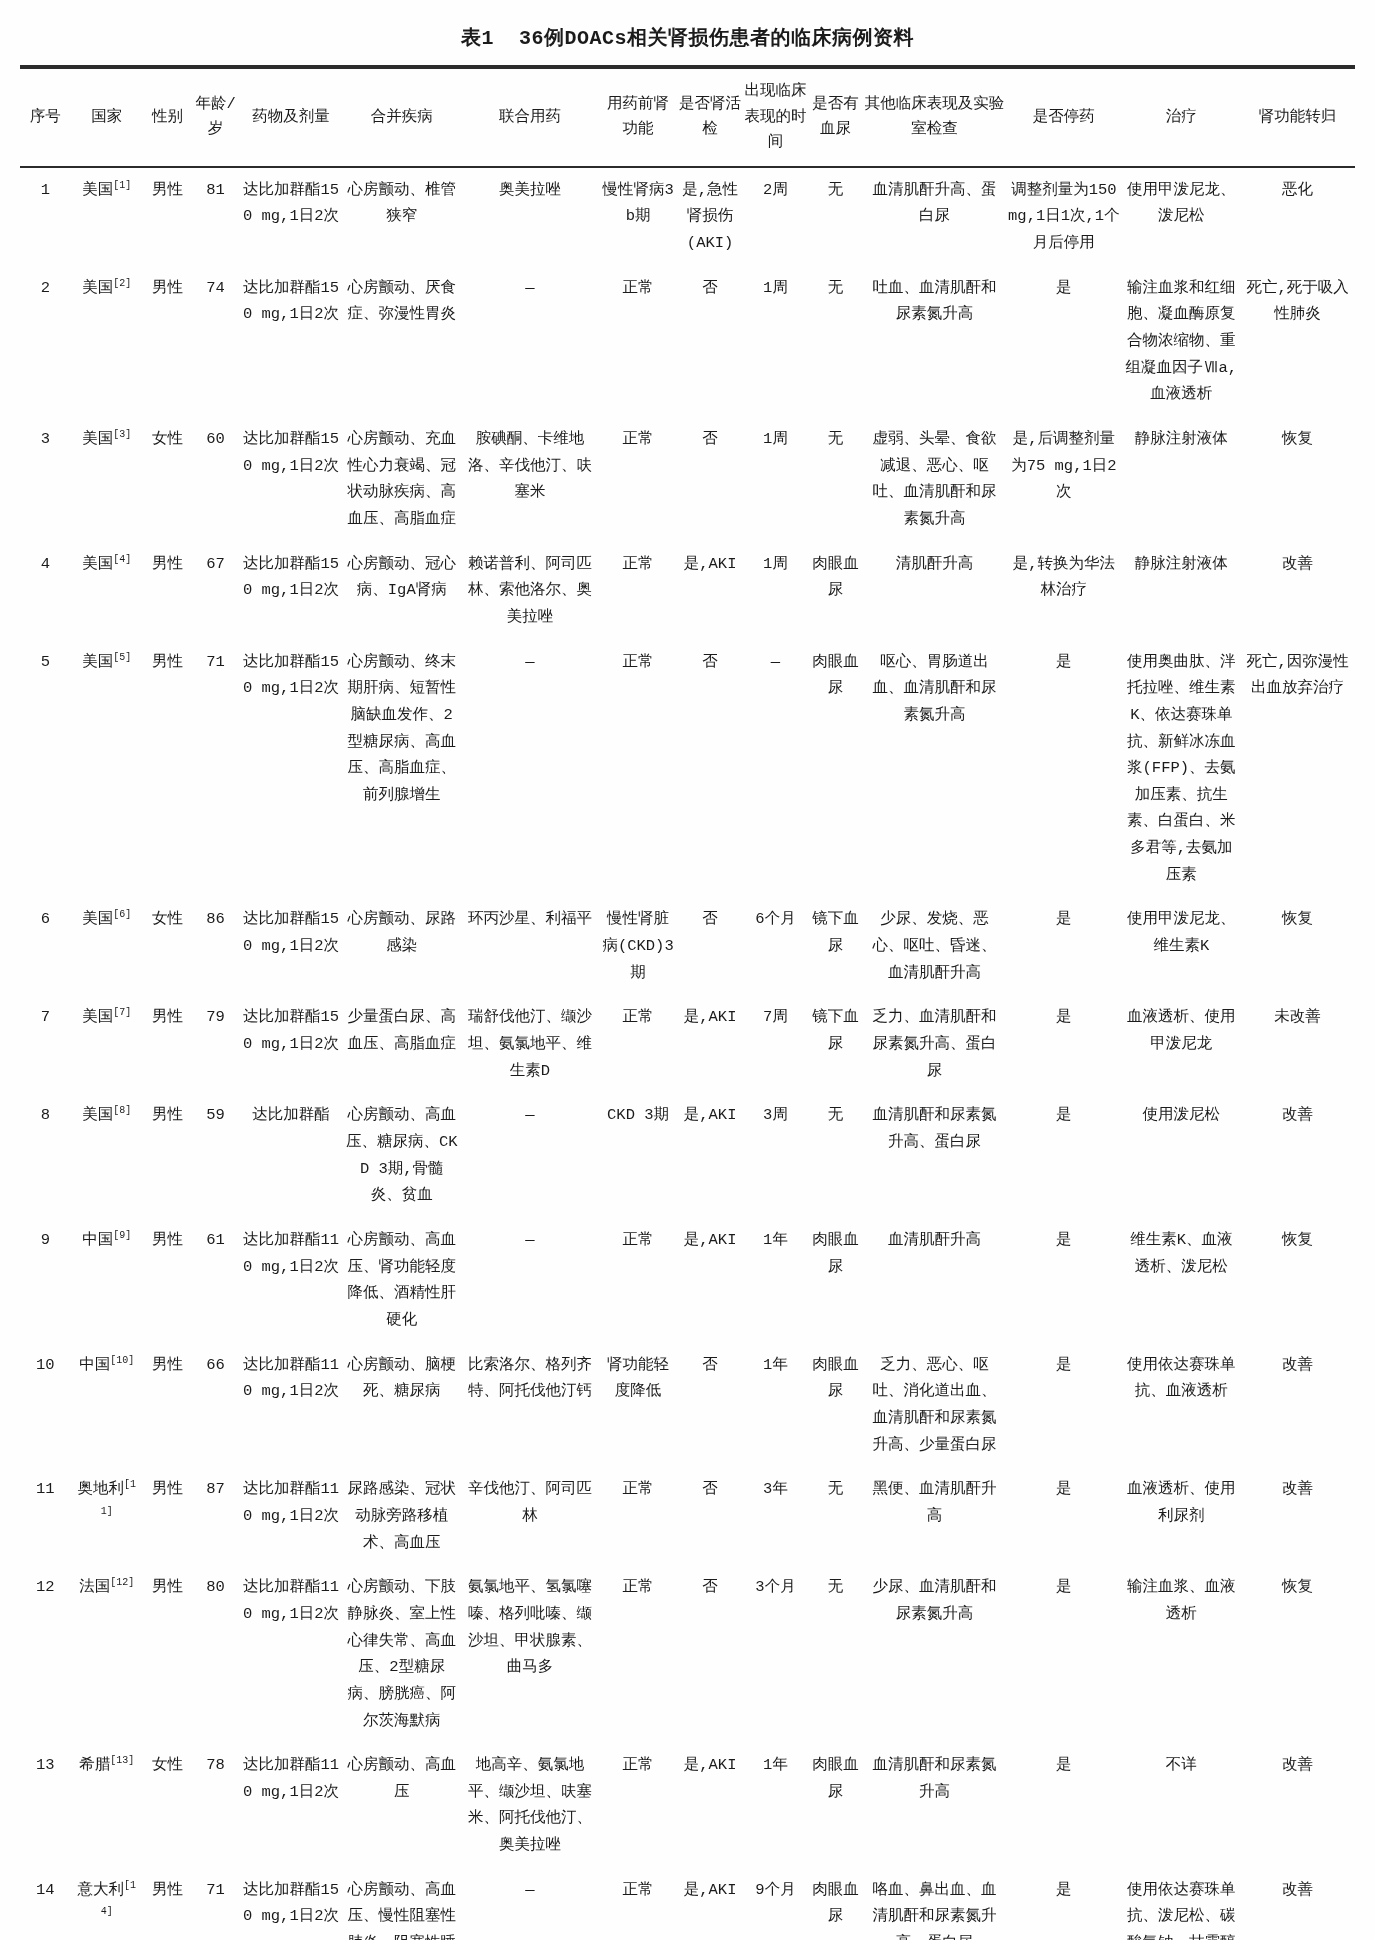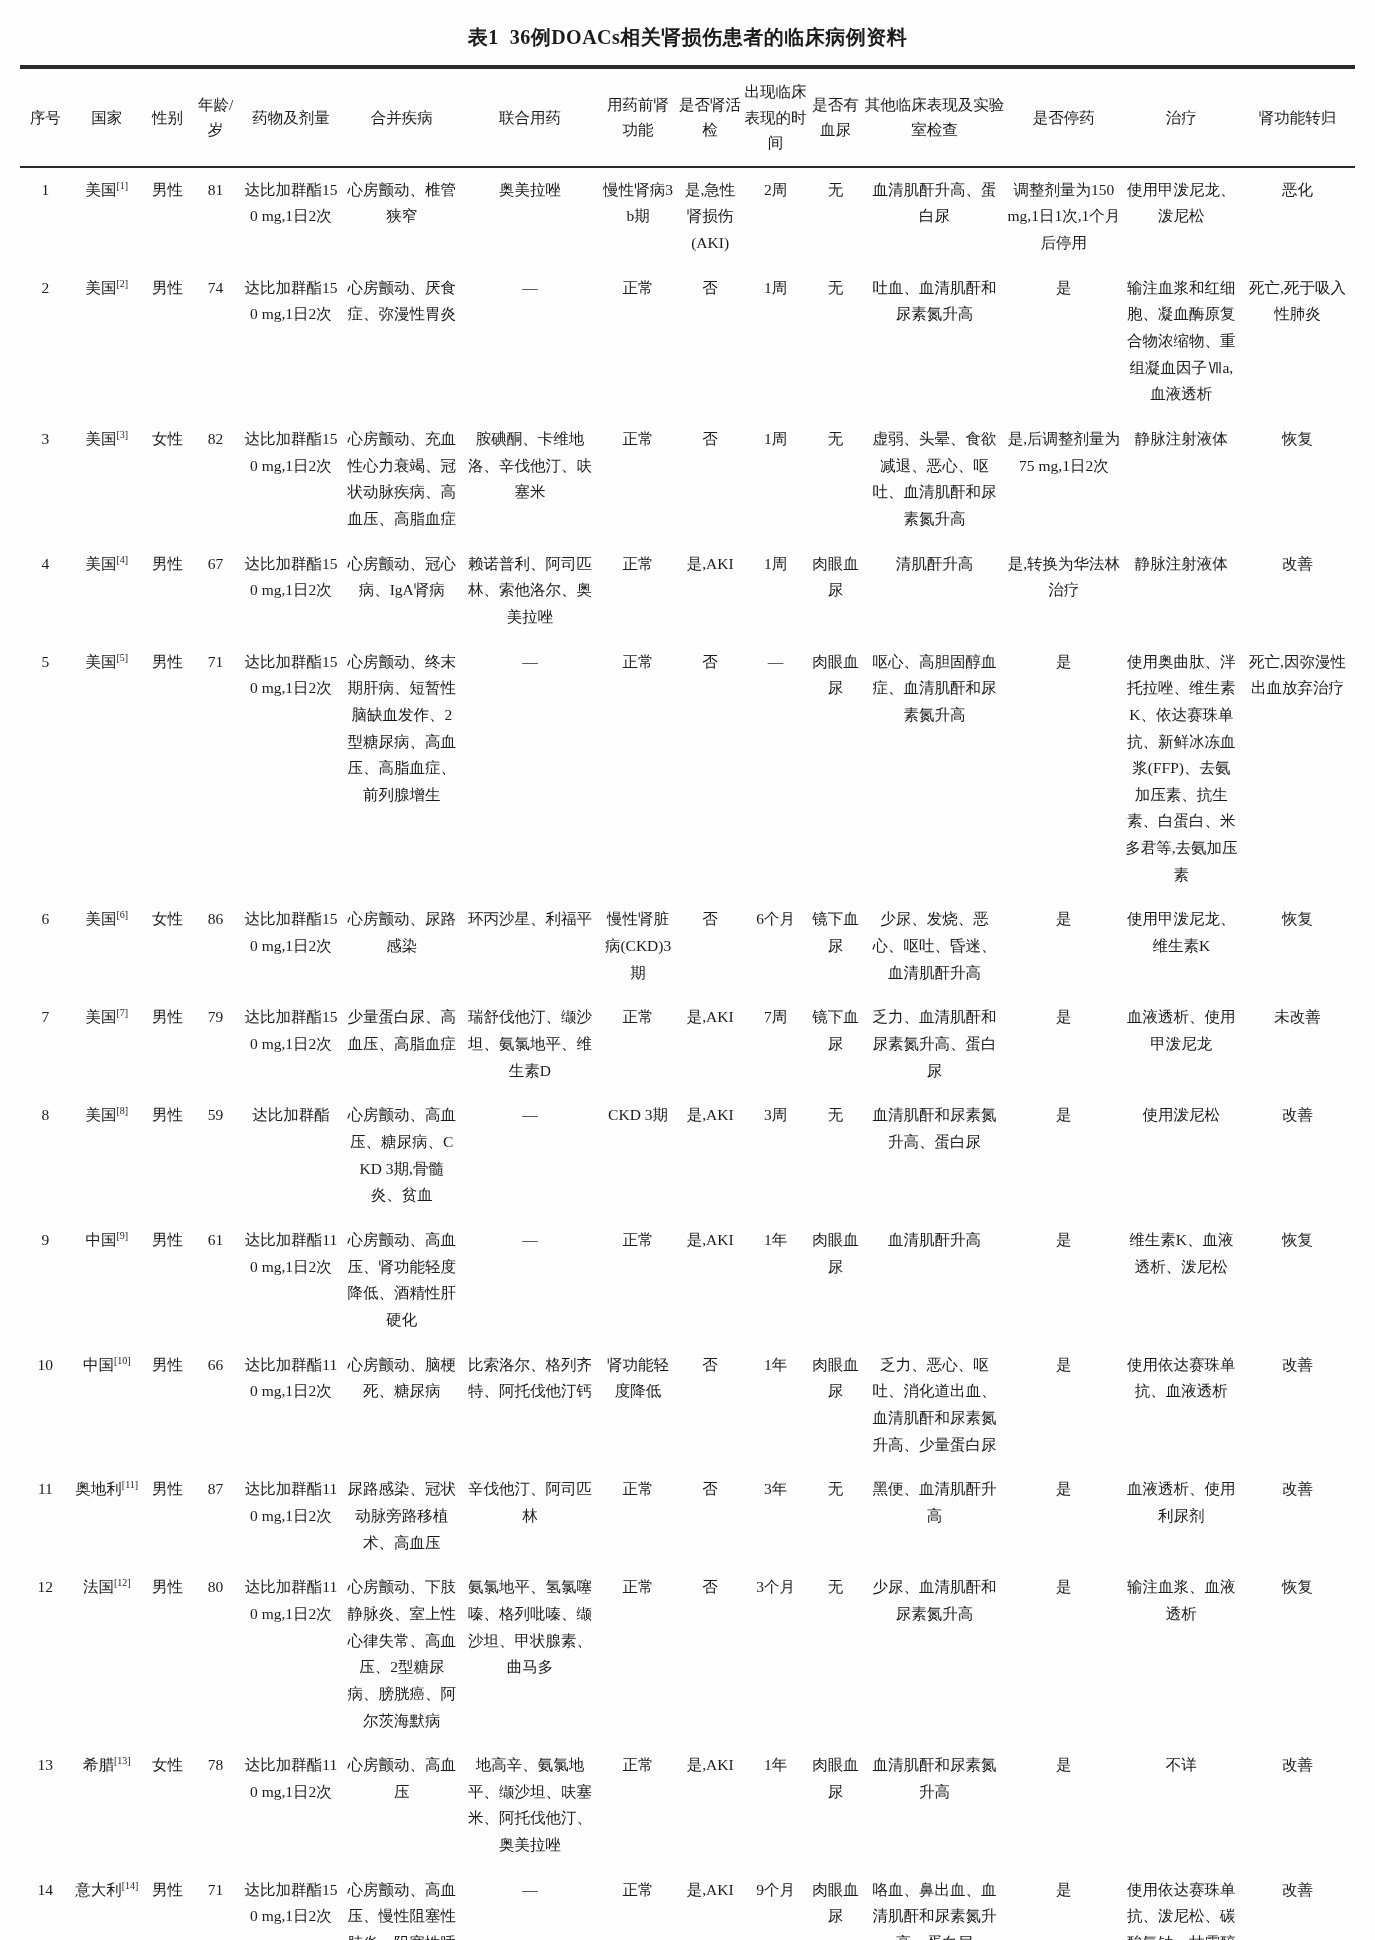--- a/index.html
+++ b/index.html
@@ -1,19 +1,19 @@
 <!DOCTYPE html>
 <html lang="zh"><head>
 <meta charset="utf-8">
 <style>
   html,body{margin:0;padding:0;background:#f4f4f2;}
   .page{
     width:1375px;height:1940px;box-sizing:border-box;margin:0 auto;
     background:#fefefe;color:#1b1b1b;
-    font-family:Liberation Serif, serif;
+    font-family:Liberation Mono, monospace;
     padding:16px 20px 0 20px;
     display:flex;flex-direction:column;overflow:hidden;position:relative;
   }
   .title{
     text-align:center;font-weight:bold;font-size:20px;
     margin:8px 0 14px 0;letter-spacing:0.5px;white-space:pre-wrap;
   }
   table.cases{
     width:100%;border-collapse:collapse;table-layout:fixed;
     border-top:4px solid #2b2b2b;border-bottom:2.5px solid #2b2b2b;
@@ -106,21 +106,21 @@
           <td>无</td>
           <td>吐血、血清肌酐和尿素氮升高</td>
           <td>是</td>
           <td>输注血浆和红细胞、凝血酶原复合物浓缩物、重组凝血因子Ⅶa,血液透析</td>
           <td>死亡,死于吸入性肺炎</td>
         </tr>
         <tr>
           <td>3</td>
           <td><span>美国</span><sup>[3]</sup></td>
           <td>女性</td>
-          <td>82</td>
+          <td>60</td>
           <td>达比加群酯150 mg,1日2次</td>
           <td>心房颤动、充血性心力衰竭、冠状动脉疾病、高血压、高脂血症</td>
           <td>胺碘酮、卡维地洛、辛伐他汀、呋塞米</td>
           <td>正常</td>
           <td>否</td>
           <td>1周</td>
           <td>无</td>
           <td>虚弱、头晕、食欲减退、恶心、呕吐、血清肌酐和尿素氮升高</td>
           <td>是,后调整剂量为75 mg,1日2次</td>
           <td>静脉注射液体</td>
@@ -148,21 +148,21 @@
           <td><span>美国</span><sup>[5]</sup></td>
           <td>男性</td>
           <td>71</td>
           <td>达比加群酯150 mg,1日2次</td>
           <td>心房颤动、终末期肝病、短暂性脑缺血发作、2型糖尿病、高血压、高脂血症、前列腺增生</td>
           <td>—</td>
           <td>正常</td>
           <td>否</td>
           <td>—</td>
           <td>肉眼血尿</td>
-          <td>呕心、高胆固醇血症、血清肌酐和尿素氮升高</td>
+          <td>呕心、胃肠道出血、血清肌酐和尿素氮升高</td>
           <td>是</td>
           <td>使用奥曲肽、泮托拉唑、维生素K、依达赛珠单抗、新鲜冰冻血浆(FFP)、去氨加压素、抗生素、白蛋白、米多君等,去氨加压素</td>
           <td>死亡,因弥漫性出血放弃治疗</td>
         </tr>
         <tr>
           <td>6</td>
           <td><span>美国</span><sup>[6]</sup></td>
           <td>女性</td>
           <td>86</td>
           <td>达比加群酯150 mg,1日2次</td>

